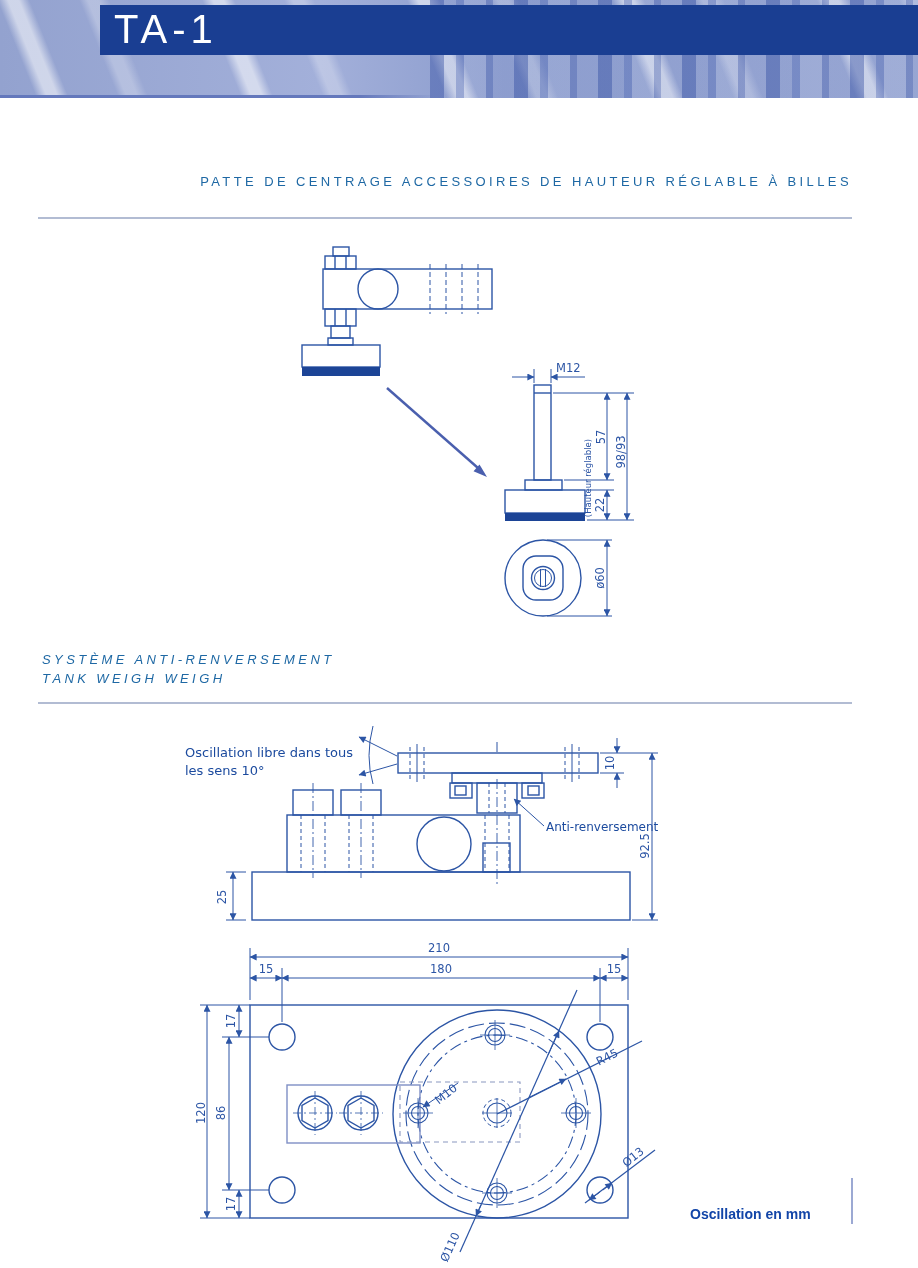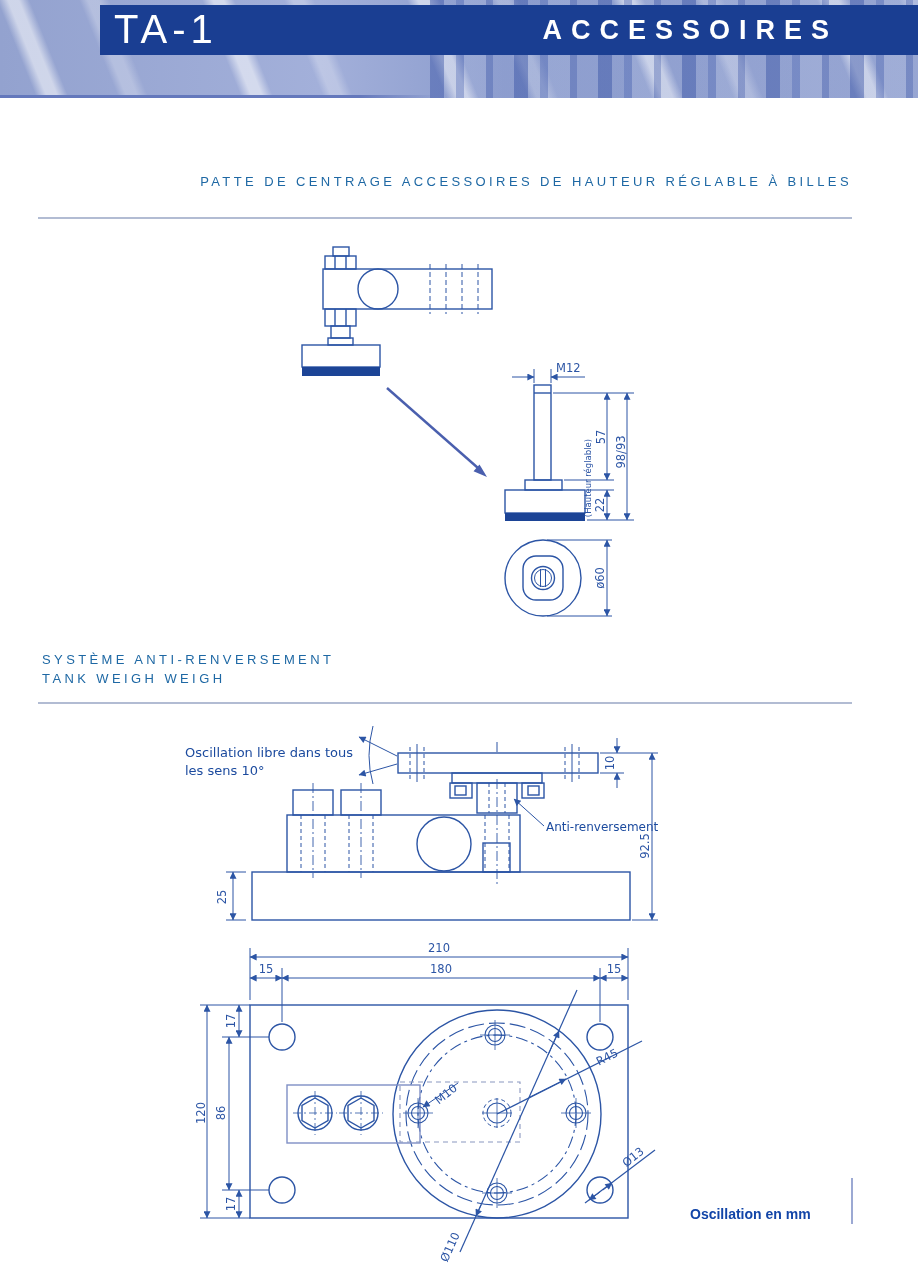--- a/index.html
+++ b/index.html
@@ -21,42 +21,41 @@
   .hdr .edge{position:absolute;left:0;bottom:0;height:3px;width:438px;
        background:linear-gradient(90deg,#6478bc,#6478bc 82%,rgba(100,120,188,0));}
   .banner{position:absolute;top:5px;left:100px;right:0;height:50px;background:#1a3e92;}
   .model{position:absolute;top:7px;left:114px;color:#fff;font-size:40px;font-weight:normal;
          letter-spacing:5px;}
   .accessoires{position:absolute;top:15px;right:80px;color:#fff;font-size:27px;font-weight:bold;
          letter-spacing:9px;}
   
   .sec-title{position:absolute;color:#1e68a4;font-size:13px;letter-spacing:3.4px;line-height:19px;}
   .t-right{left:38px;width:814px;text-align:right;}
-  .t-left{left:42px;text-align:left;}
+  .t-left{left:42px;text-align:left;font-style:italic;}
   .rule{position:absolute;left:38px;width:814px;height:2px;background:#b2bcd3;}
   
   svg{position:absolute;top:0;left:0;}
   svg text{fill:#2c55a5;font-size:11.5px;font-family:"DejaVu Sans",sans-serif;}
   svg text.ann{font-size:13px;fill:#1b4a9e;}
   svg text.tiny{font-size:8.5px;}
   .mm-note{position:absolute;left:690px;top:1206px;color:#1245a8;font-size:14px;font-weight:bold;}
 </style>
 </head>
 <body>
 
 <div id="page">
 
   <div class="hdr">
     <div class="streaks"></div>
     <div class="cols"></div>
     <div class="edge"></div>
   </div>
   <div class="banner"></div>
   <div class="model">TA-1</div>
-  <div class="accessoires">ACCESSOIRES</div>
 
   <div class="sec-title t-right" style="top:172px;">PATTE DE CENTRAGE ACCESSOIRES DE HAUTEUR RÉGLABLE À BILLES</div>
   <div class="rule" style="top:217px;"></div>
 
   <div class="sec-title t-left" style="top:650px;">SYSTÈME ANTI-RENVERSEMENT</div>
   <div class="sec-title t-left" style="top:669px;">TANK WEIGH WEIGH</div>
   <div class="rule" style="top:702px;"></div>
 
   <svg width="918" height="1268" viewBox="0 0 918 1268">
     <defs>

